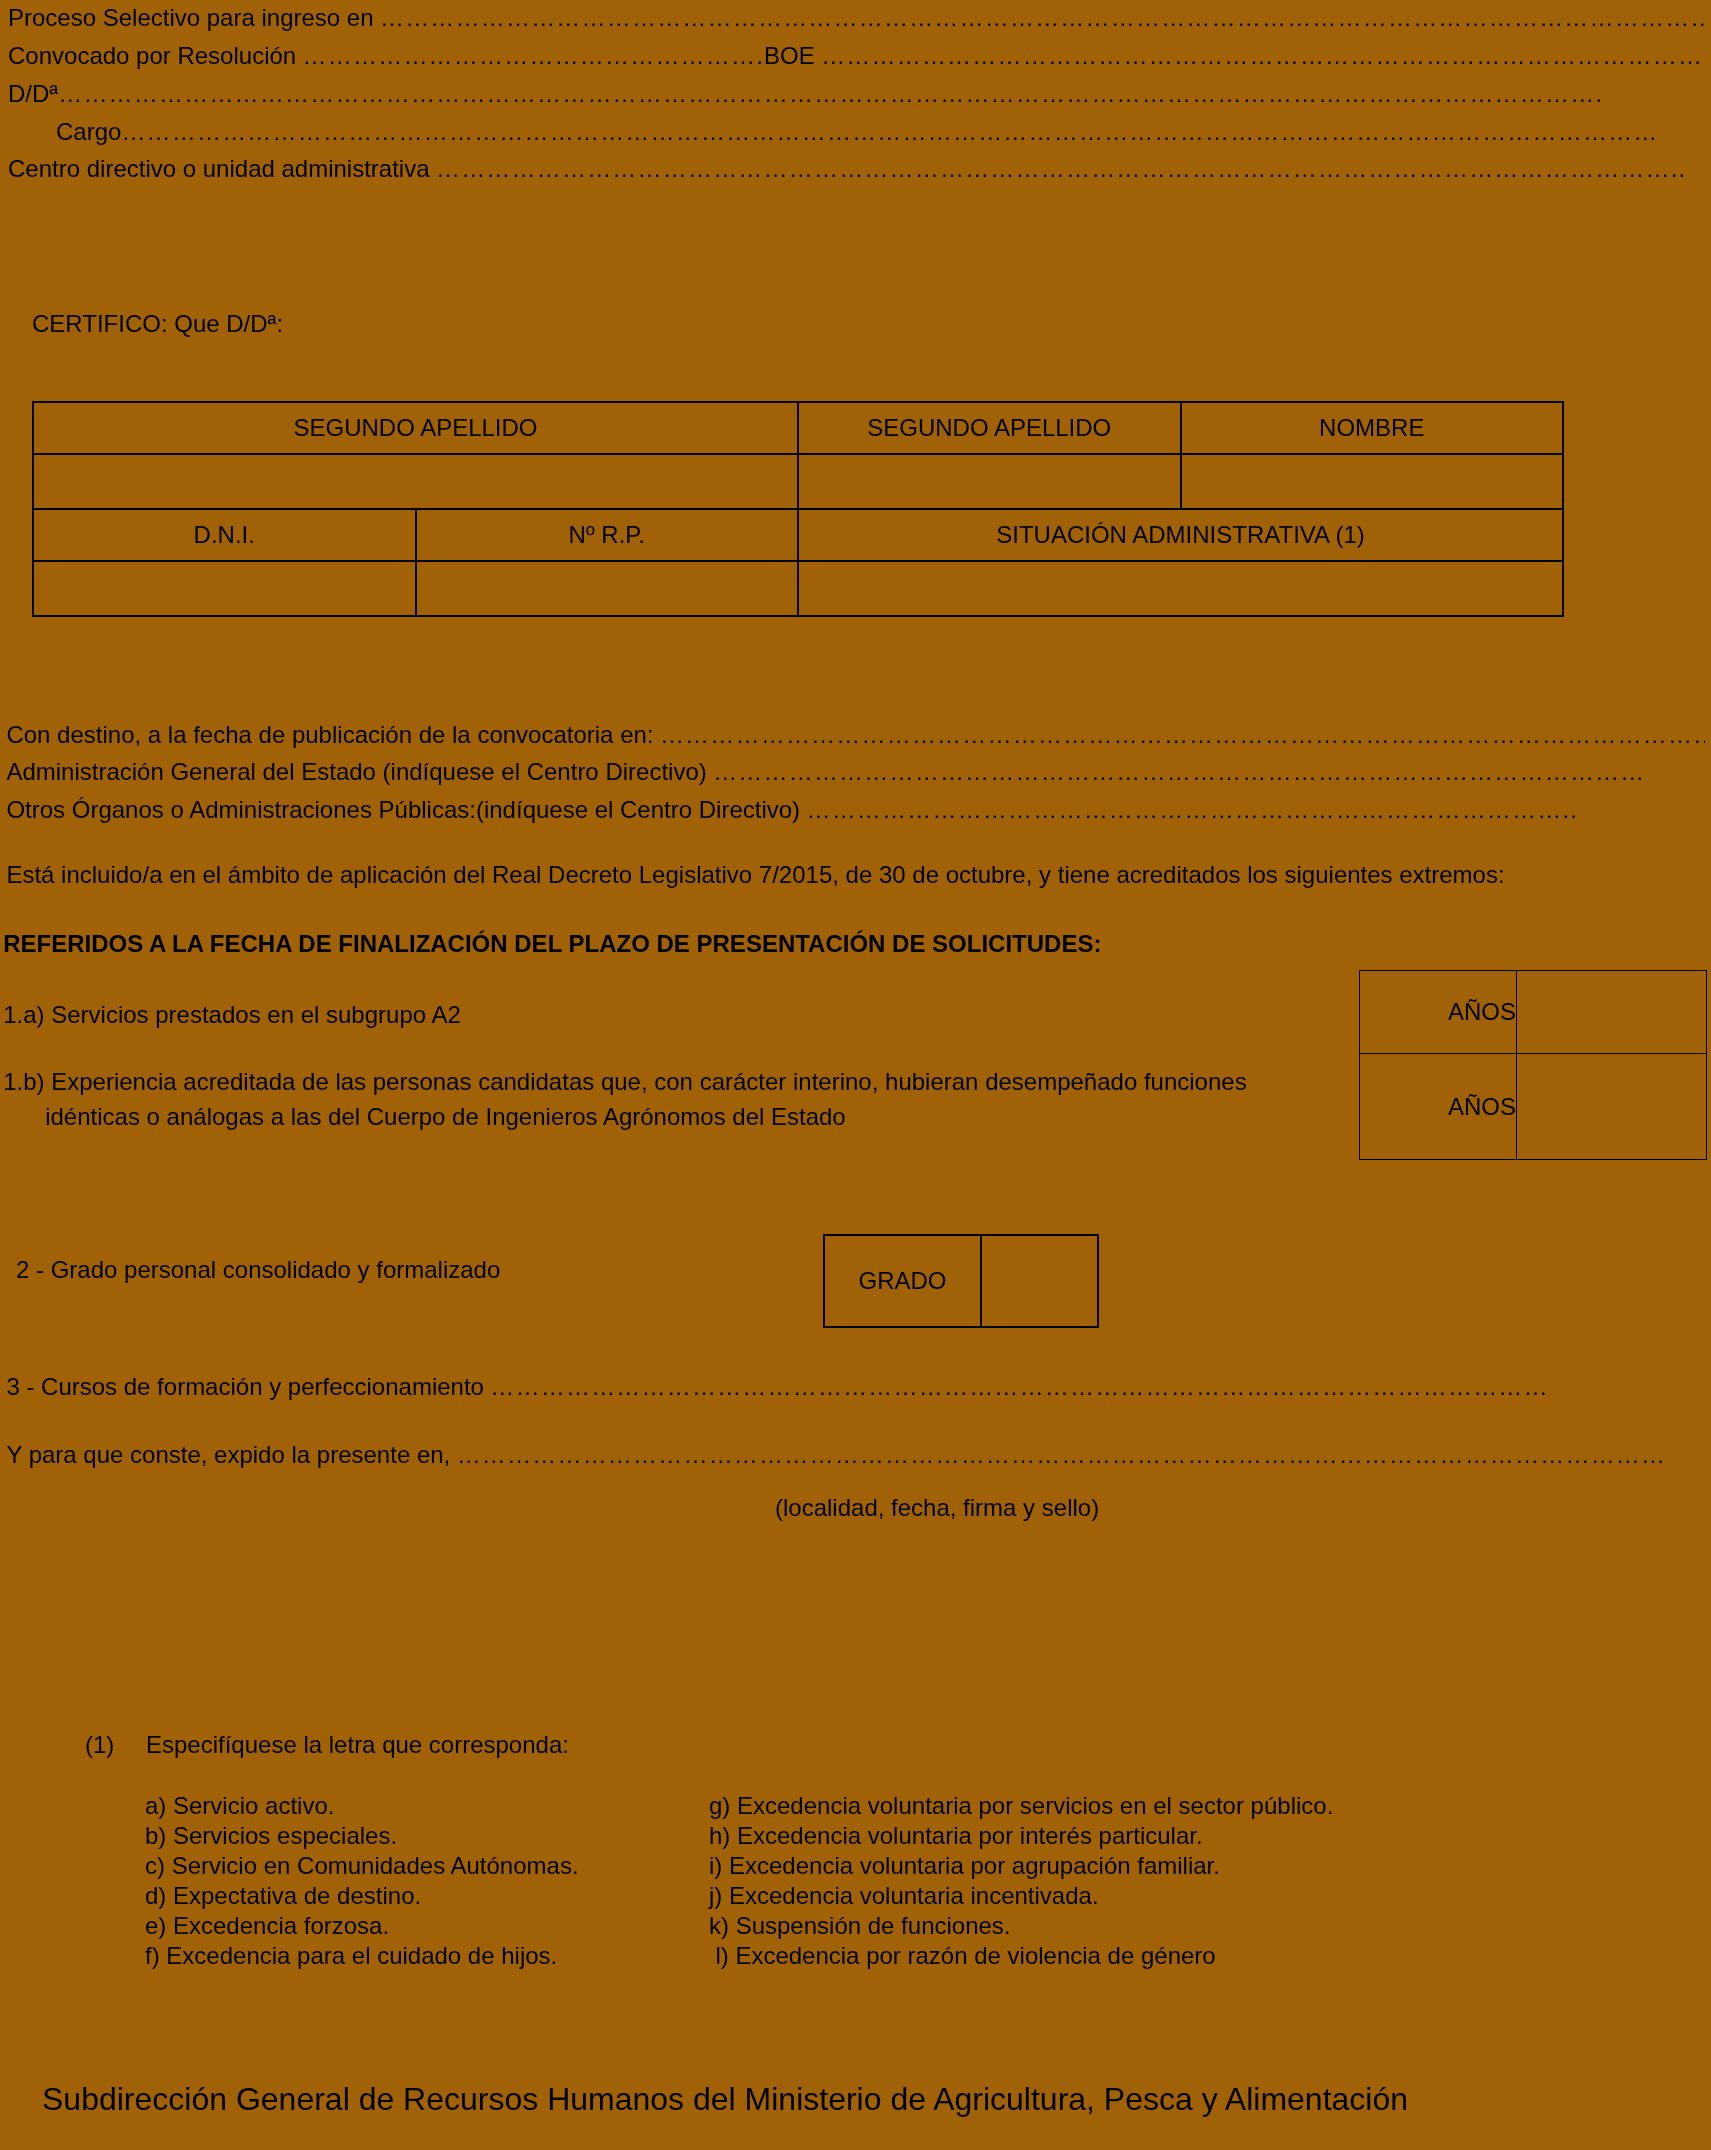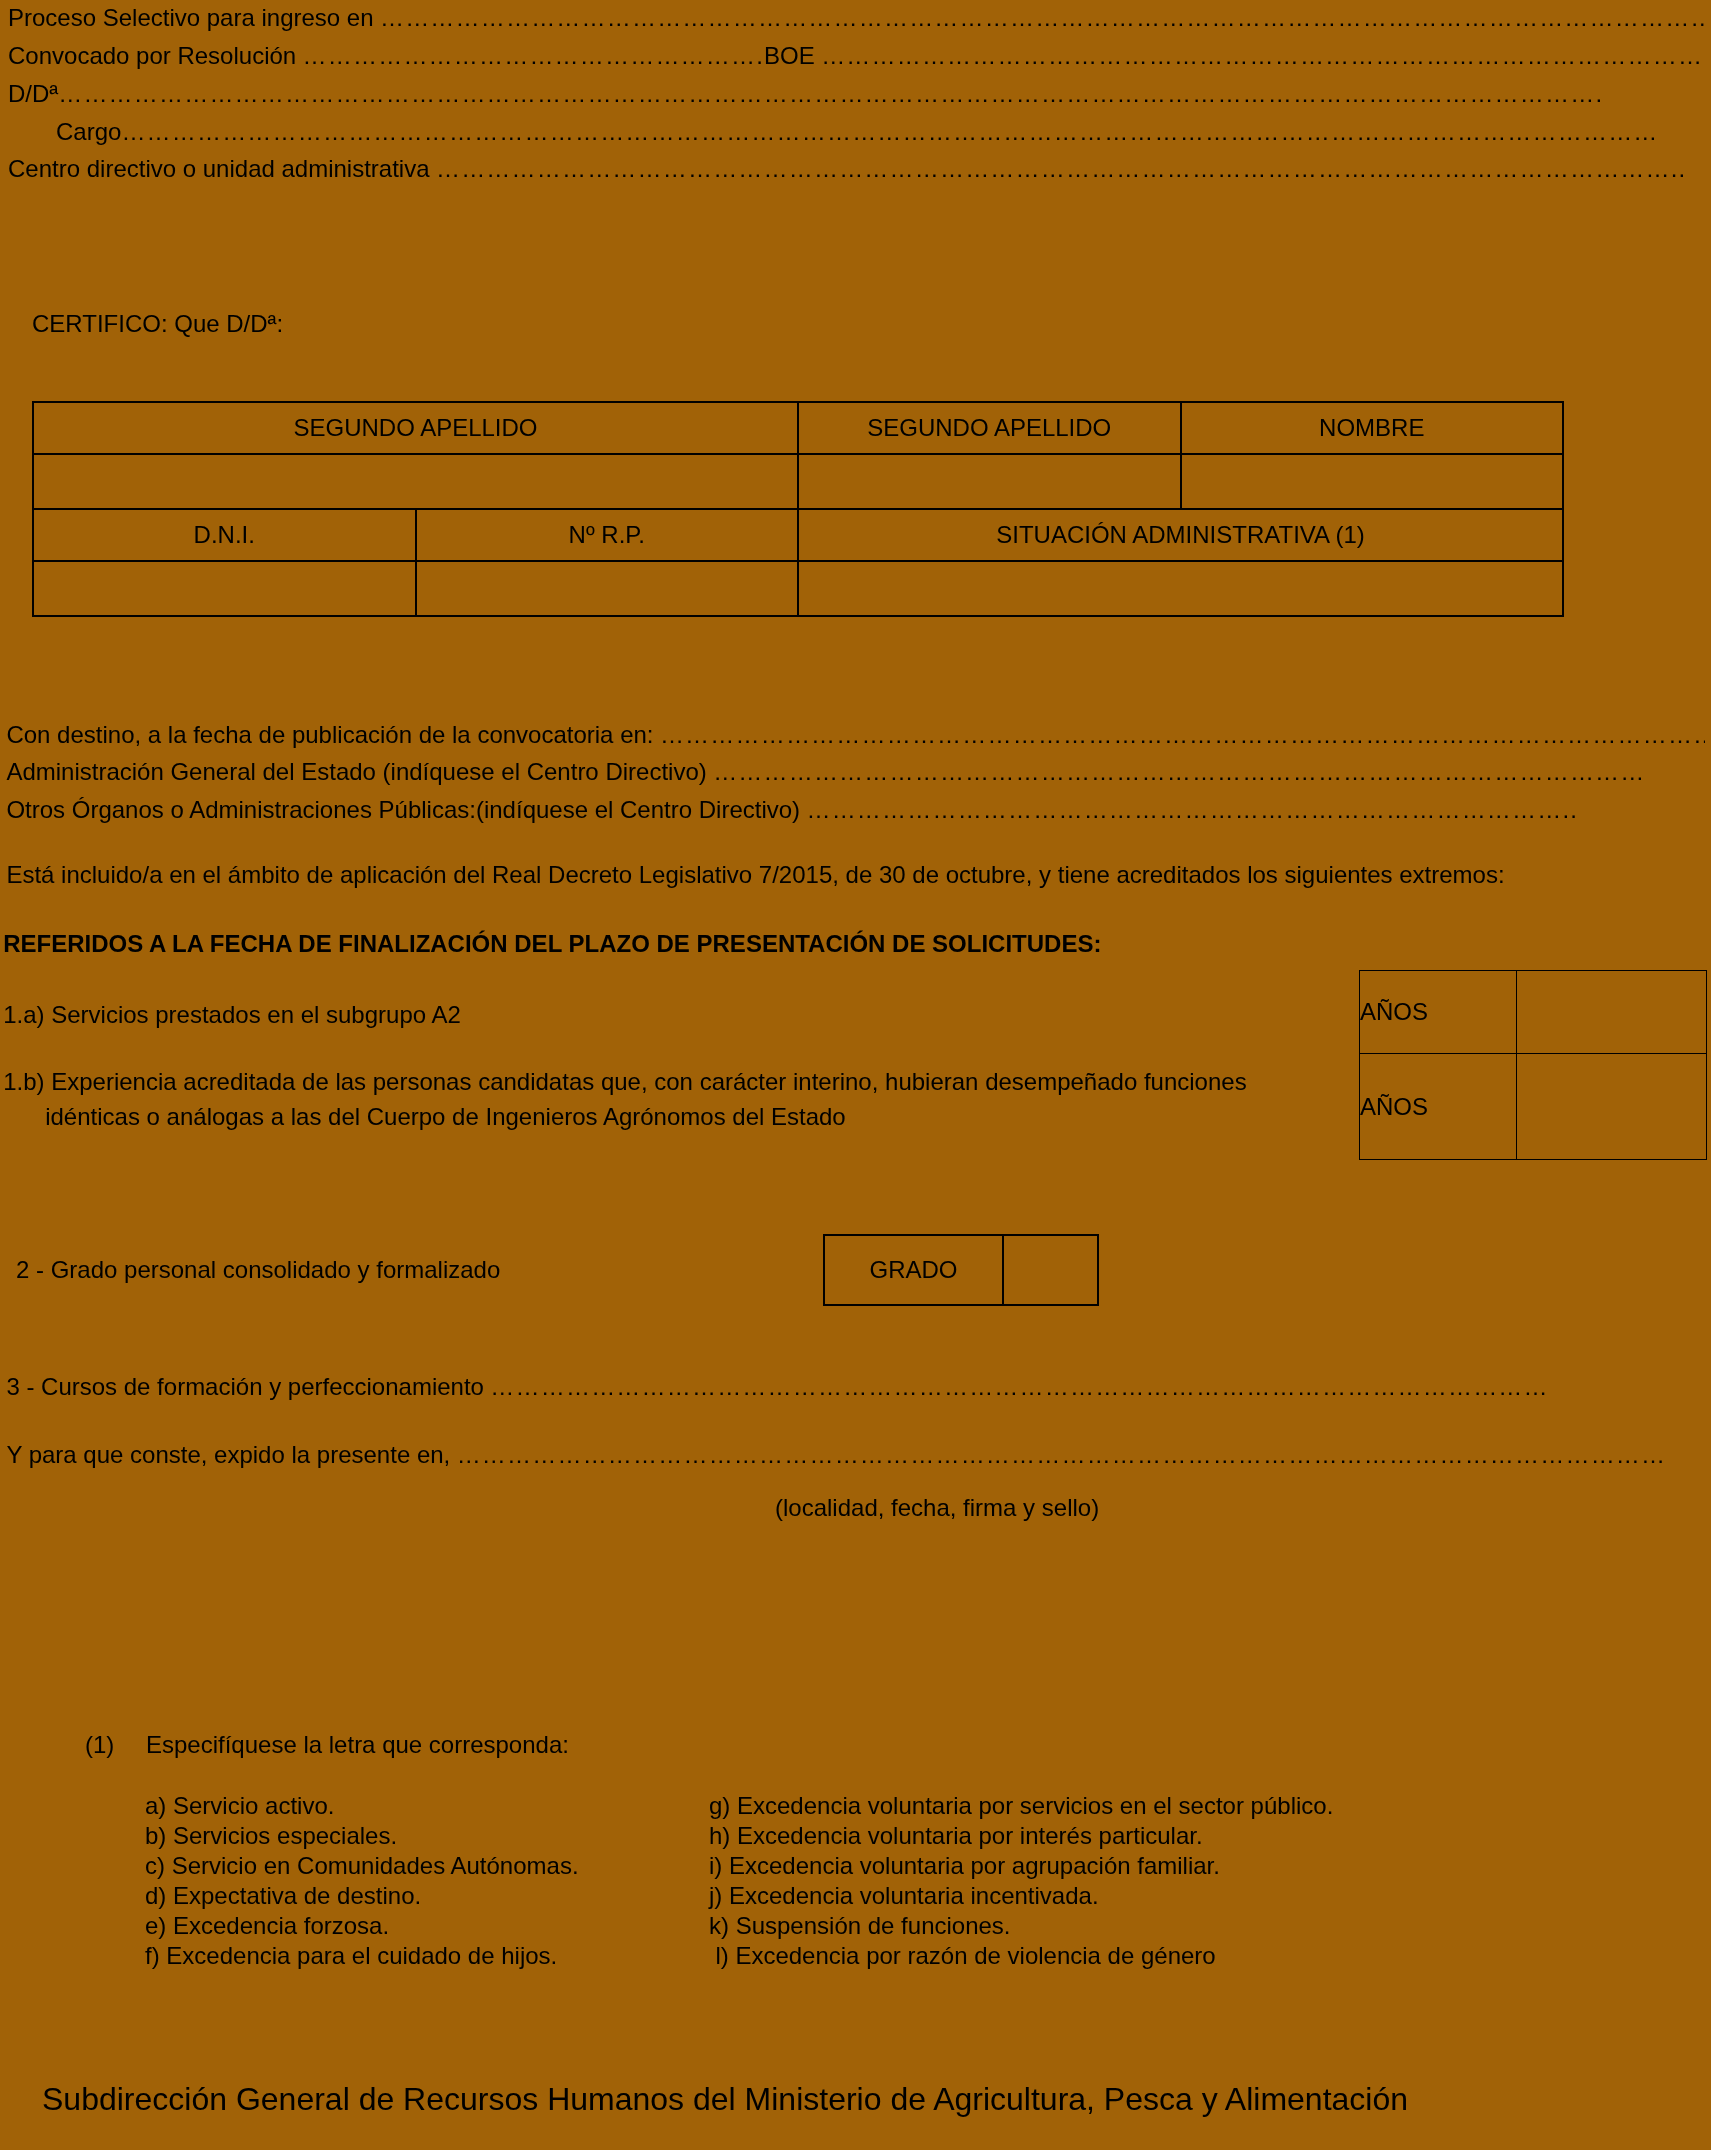--- a/index.html
+++ b/index.html
@@ -62,21 +62,21 @@
     position: absolute;
     left: 1359px;
     top: 970px;
     width: 348px;
     border-collapse: collapse;
     table-layout: fixed;
   }
   .anos-table td {
     border: 1.6px solid #000;
     font-size: 24px;
-    text-align: left;
+    text-align: right;
     vertical-align: middle;
     padding: 0;
   }
   .anos-table tr.r1 td { height: 82px; }
   .anos-table tr.r2 td { height: 105px; }
   .anos-table td.val { width: 189px; }
 
   
   .grado-table {
     position: absolute;
@@ -85,21 +85,21 @@
     width: 276px;
     border-collapse: collapse;
     table-layout: fixed;
   }
   .grado-table td {
     border: 2.4px solid #000;
     height: 68px;
     font-size: 24px;
     text-align: center;
     vertical-align: middle;
-    padding: 0;
+    padding: 11px;
   }
   .grado-table td.val { width: 93px; }
 
   
   .bold-line {
     position: absolute;
     font-size: 24px;
     font-weight: bold;
     white-space: nowrap;
   }

